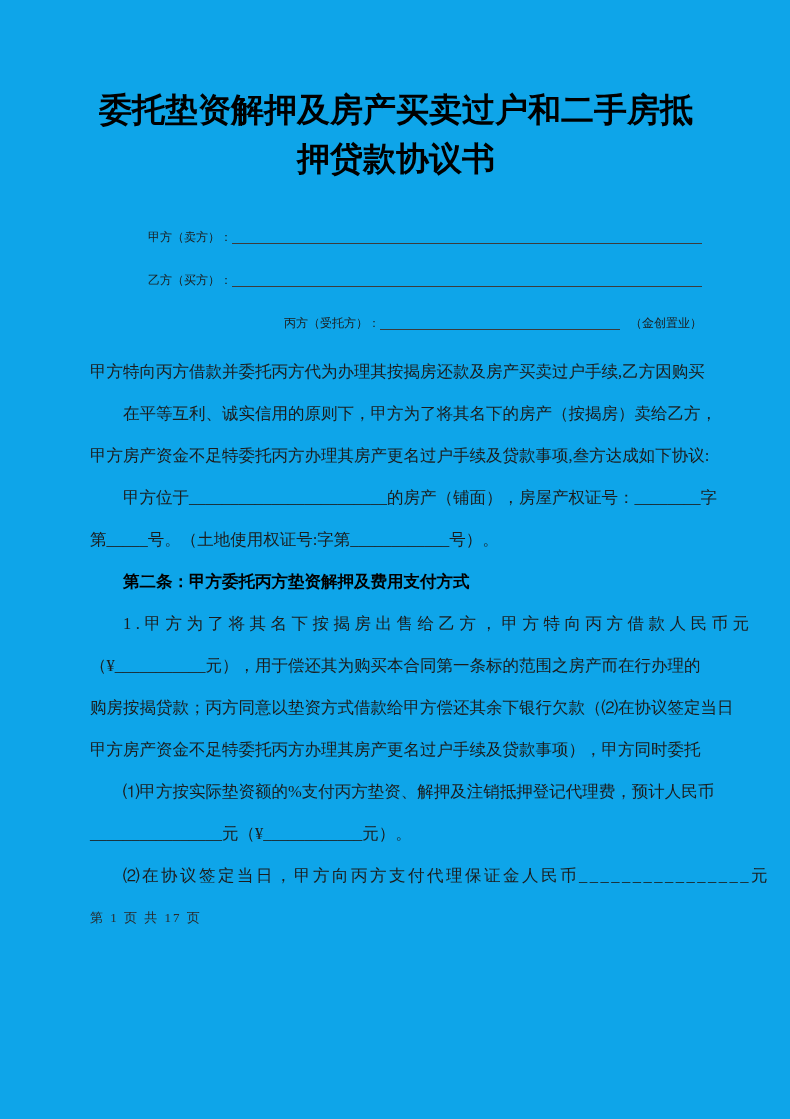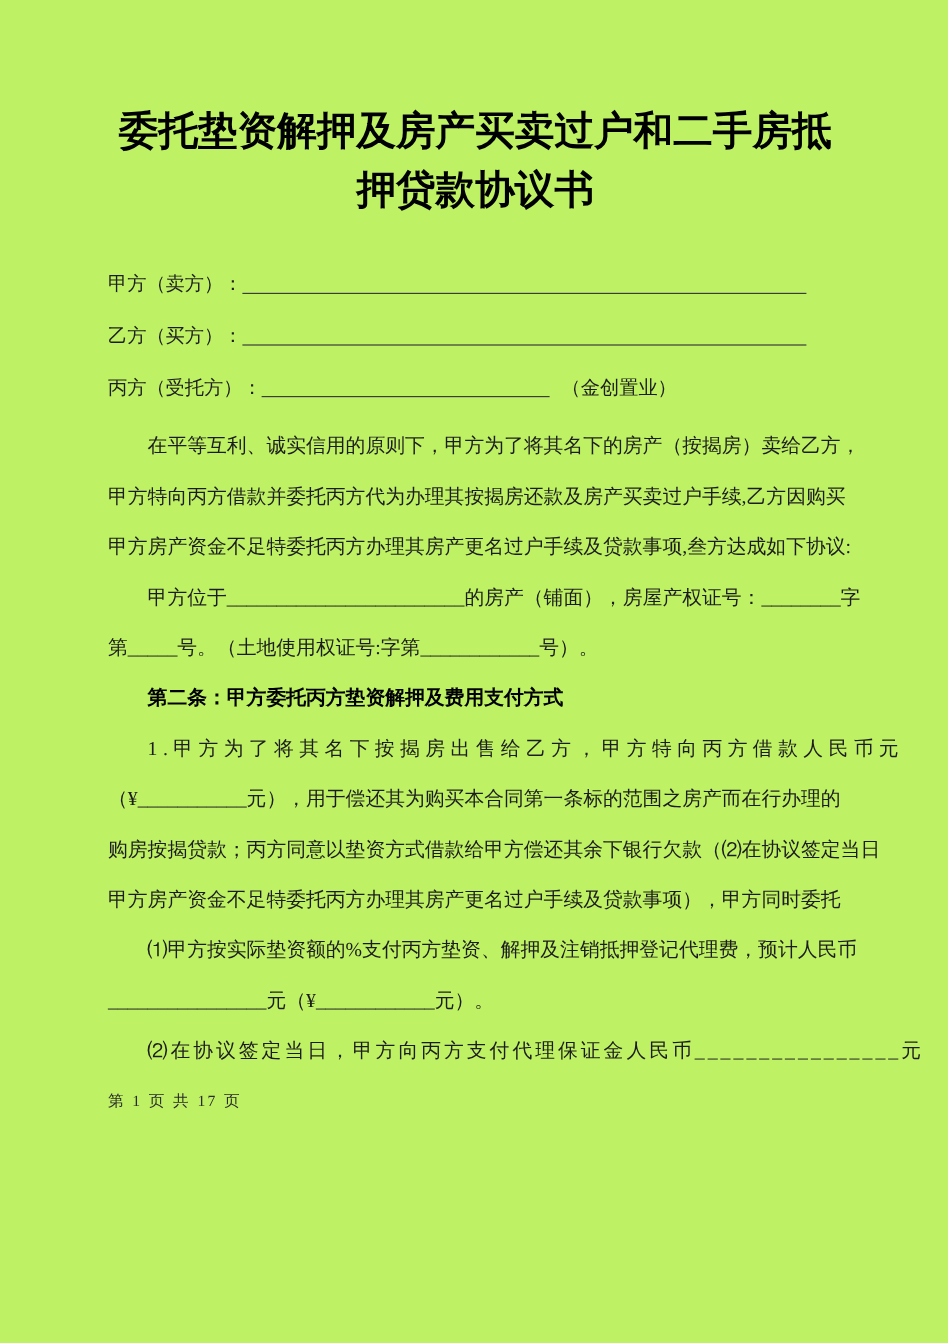--- a/index.html
+++ b/index.html
@@ -1,39 +1,40 @@
 <!DOCTYPE html>
 <html><head>
 <meta charset="utf-8">
 <style>
   html, body { margin: 0; padding: 0; background: #e8e8e8; }
   .page {
     position: relative;
     width: 790px;
     height: 1119px;
     margin: 0 auto;
-    background: #bef264;
+    background: #0ea5e9;
     overflow: hidden;
     font-family: "Liberation Serif", "DejaVu Serif", serif;
     color: #1c1c1c;
   }
   .content { padding: 86px 88px 0 90px; }
   .title {
     text-align: center;
     font-weight: bold;
     font-size: 33px;
     line-height: 49px;
     color: #000;
     margin-bottom: 32px;
   }
   .party-row {
     height: 43px;
     line-height: 43px;
-    font-size: 16px;
+    font-size: 12px;
     white-space: nowrap;
+    text-align: right;
   }
   .blank {
     display: inline-block;
     height: 0;
     border-bottom: 1.5px solid #3c3c3c;
     position: relative;
     top: 3px;
   }
   .blank.w-long { width: 470px; }
   .blank.w-mid  { width: 240px; }
@@ -74,22 +75,22 @@
       </div>
       <div class="party-row">
         <span>乙方（买方）：</span><span class="blank w-long"></span>
       </div>
       <div class="party-row">
         <span>丙方（受托方）：</span><span class="blank w-mid"></span><span class="party-suffix">（金创置业）</span>
       </div>
     </div>
 
     <div class="body-block">
+      <div class="line">甲方特向丙方借款并委托丙方代为办理其按揭房还款及房产买卖过户手续,乙方因购买</div>
       <div class="line indent">在平等互利、诚实信用的原则下，甲方为了将其名下的房产（按揭房）卖给乙方，</div>
-      <div class="line">甲方特向丙方借款并委托丙方代为办理其按揭房还款及房产买卖过户手续,乙方因购买</div>
       <div class="line">甲方房产资金不足特委托丙方办理其房产更名过户手续及贷款事项,叁方达成如下协议:</div>
       <div class="line indent">甲方位于________________________的房产（铺面），房屋产权证号：________字</div>
       <div class="line">第_____号。（土地使用权证号:字第____________号）。</div>
       <div class="line indent bold">第二条：甲方委托丙方垫资解押及费用支付方式</div>
       <div class="line indent sp1">1.甲方为了将其名下按揭房出售给乙方，甲方特向丙方借款人民币元</div>
       <div class="line">（¥___________元），用于偿还其为购买本合同第一条标的范围之房产而在行办理的</div>
       <div class="line">购房按揭贷款；丙方同意以垫资方式借款给甲方偿还其余下银行欠款（⑵在协议签定当日</div>
       <div class="line">甲方房产资金不足特委托丙方办理其房产更名过户手续及贷款事项），甲方同时委托</div>
       <div class="line indent">⑴甲方按实际垫资额的%支付丙方垫资、解押及注销抵押登记代理费，预计人民币</div>
       <div class="line">________________元（¥____________元）。</div>

